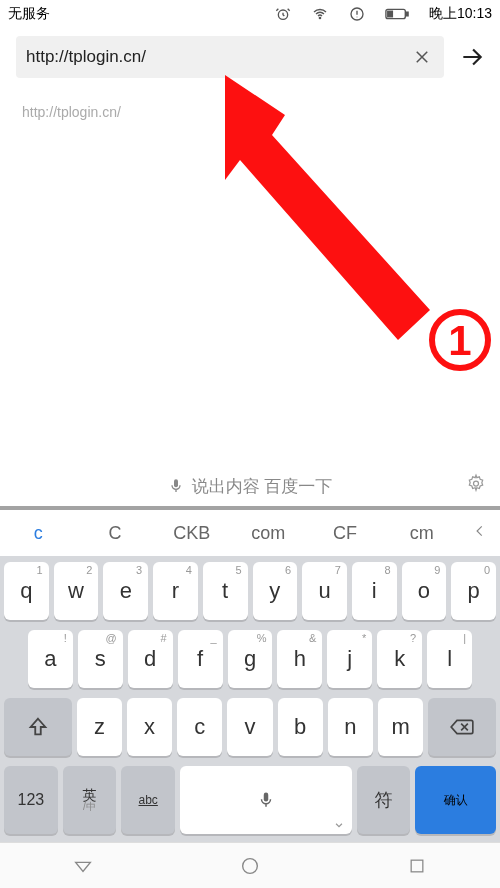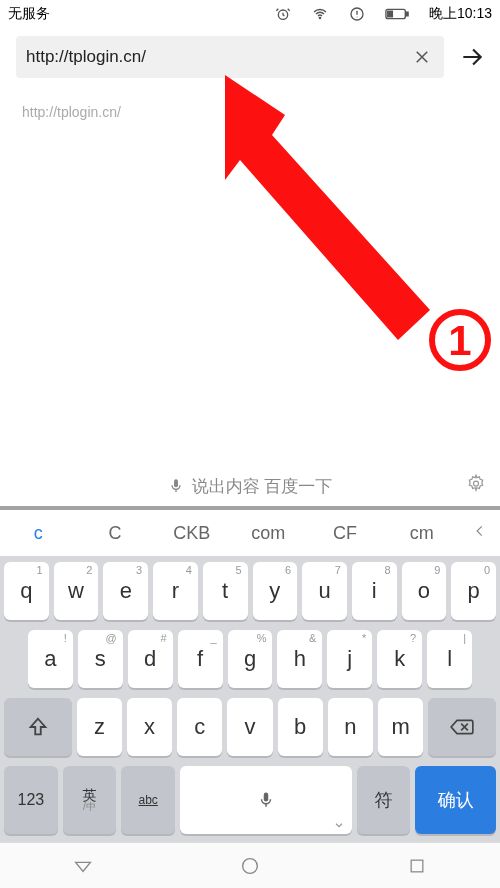--- a/index.html
+++ b/index.html
@@ -41,21 +41,21 @@
   .kbd-rows { padding: 6px 4px 0 4px; }
   .krow { display: flex; gap: 5px; margin-bottom: 10px; }
   .krow.r2 { padding: 0 24px; }
   .key { flex: 1; background: #fff; border-radius: 6px; height: 58px; position: relative; box-shadow: 0 2px 0 rgba(0,0,0,0.15); display:flex; align-items:center; justify-content:center; }
   .key .main { font-size: 22px; color: #333; }
   .key .alt { position: absolute; top: 2px; right: 6px; font-size: 11px; color: #999; }
   .key.fn { background: #c2c5cb; }
   .key.wide15 { flex: 1.5; }
   .key.space { flex: 3.2; }
   .key.confirm { background: #2b7de0; }
-  .key.confirm .main { color: #ffffff; font-size: 18px; }
+  .key.confirm .main { color: #000000; font-size: 12px; }
   .key .stack { display: flex; flex-direction: column; align-items: center; line-height: 1; }
   .key .stack .top { font-size: 14px; color: #333; }
   .key .stack .bot { font-size: 10px; color: #888; }
 
   
   .navbar { position: absolute; left: 0; bottom: 0; width: 500px; height: 46px; background: #fafafa; border-top: 1px solid #ddd; display: flex; align-items: center; justify-content: space-around; }
   .navbtn { width: 40px; height: 40px; display: flex; align-items: center; justify-content: center; color: #888; }
 
   
   .kbd { height: 286px; }

